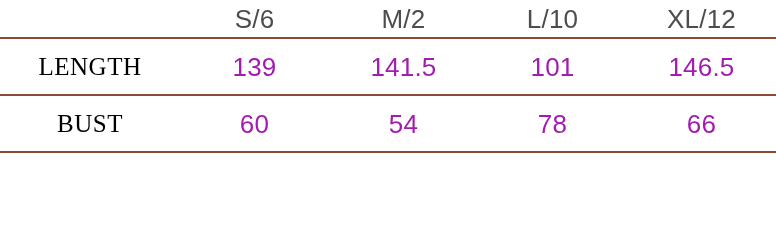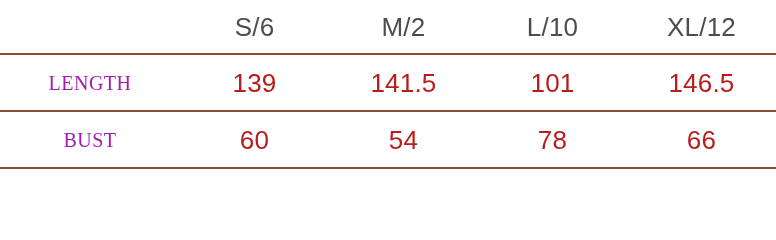--- a/index.html
+++ b/index.html
@@ -28,21 +28,21 @@
     border-collapse: collapse;
     table-layout: fixed;
     background: #ffffff;
   }
 
   table.size-table col.col-label  { width: 180px; }
   table.size-table col.col-size   { width: 149px; }
 
   
   tr.header-row {
-    height: 54px;
+    height: 38px;
   }
   tr.header-row th {
     padding: 0;
     margin: 0;
     border: 0;
     border-bottom: 2px solid #8b4a33;
     font-weight: normal;
     vertical-align: middle;
     text-align: center;
   }
@@ -69,31 +69,31 @@
     border-bottom: 2px solid #8b4a33;
     vertical-align: middle;
     text-align: center;
   }
   tr.data-row.last-row td {
     border-bottom: 1px solid #e2ded9;
   }
 
   .row-label-text {
     font-family: "Liberation Serif", serif;
-    font-size: 20px;
-    color: #a21caf;
+    font-size: 25px;
+    color: #000000;
     letter-spacing: 0.5px;
     line-height: 1;
     display: block;
   }
 
   .value-text {
     font-family: "Liberation Sans", sans-serif;
     font-size: 26px;
-    color: #b91c1c;
+    color: #a21caf;
     letter-spacing: 0.2px;
     line-height: 1;
     display: block;
   }
 </style>
 </head>
 <body>
 
 <div id="size-chart">
   <table class="size-table">

